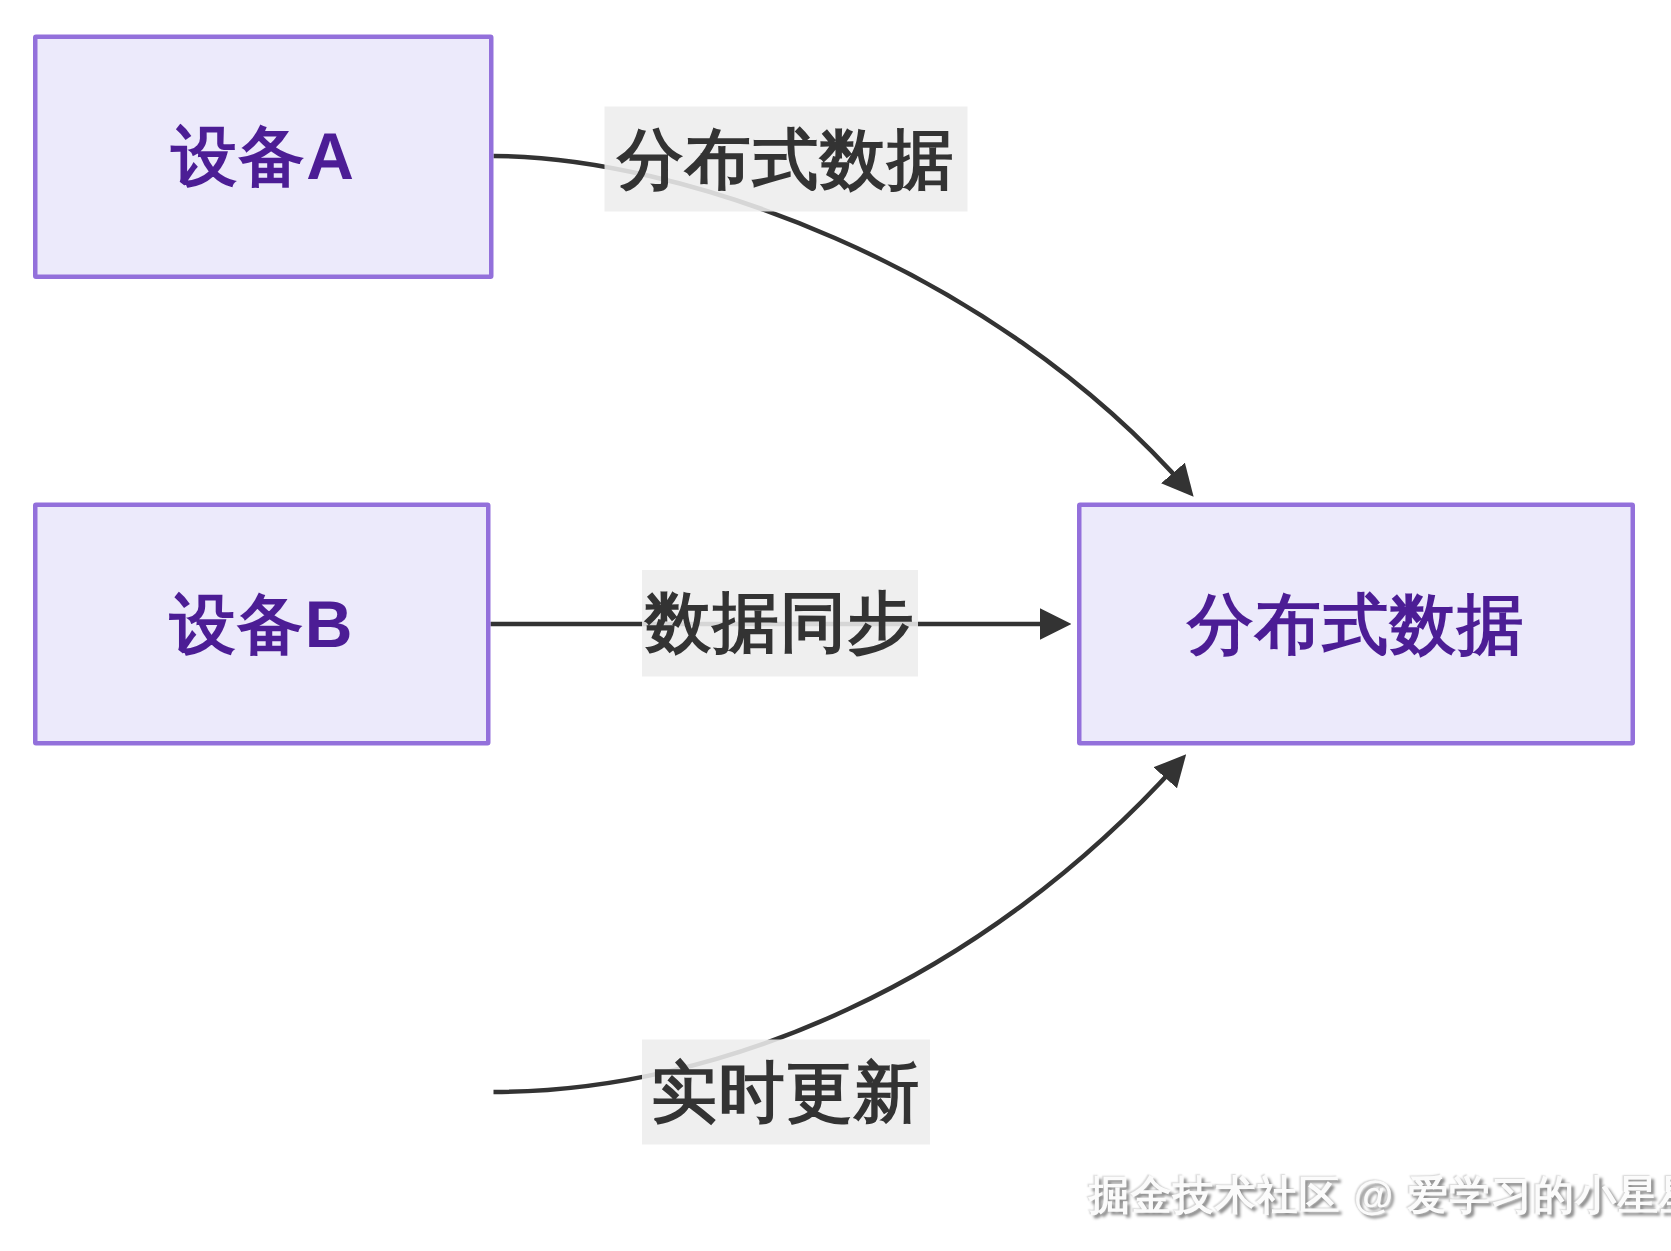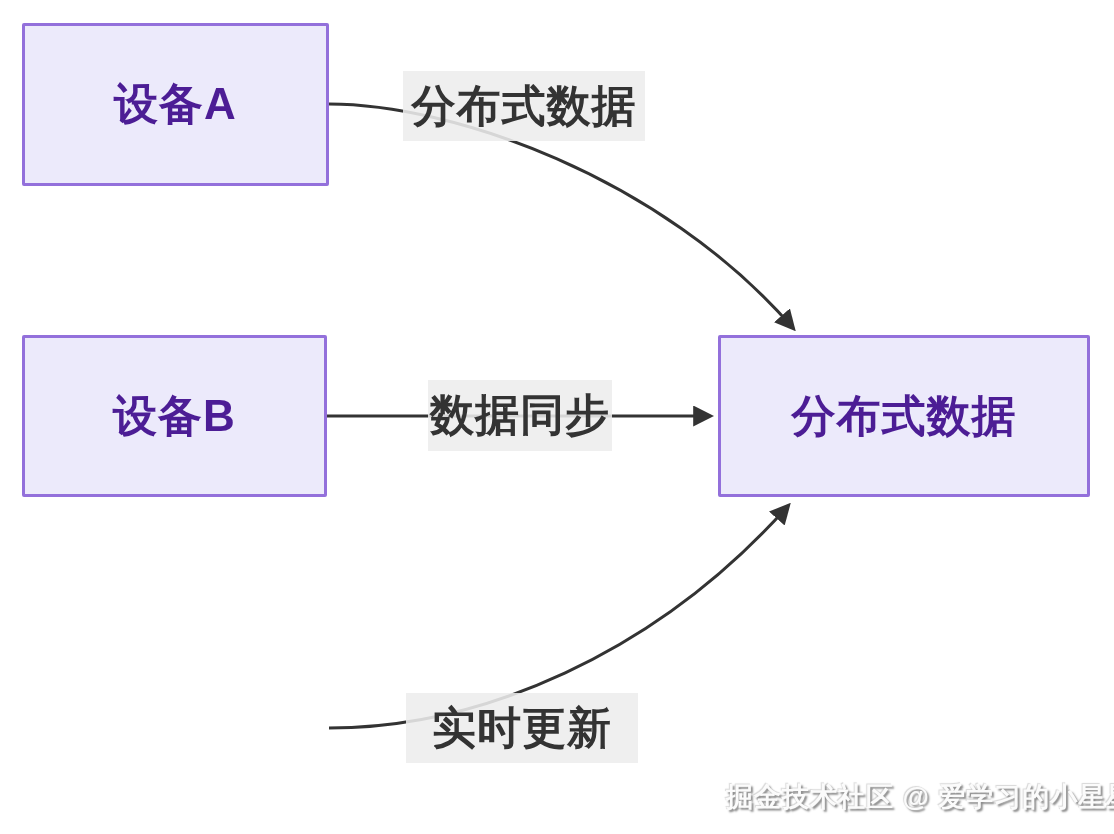--- a/index.html
+++ b/index.html
@@ -53,21 +53,21 @@
     color: #333333;
     font-size: 44px;
     font-weight: 600;
     display: flex;
     align-items: center;
     justify-content: center;
     letter-spacing: 1px;
   }
   .edge-label-a { left: 403px; top: 71px;  width: 242px; height: 70px; }
   .edge-label-b { left: 428px; top: 380px; width: 184px; height: 71px; }
-  .edge-label-c { left: 406px; top: 693px; width: 232px; height: 70px; }
+  .edge-label-c { left: 428px; top: 693px; width: 192px; height: 70px; }
 
   .watermark {
     position: absolute;
     left: 726px;
     top: 779px;
     width: 380px;
     font-size: 27px;
     font-weight: 700;
     letter-spacing: 1px;
     color: #fbfbfb;

